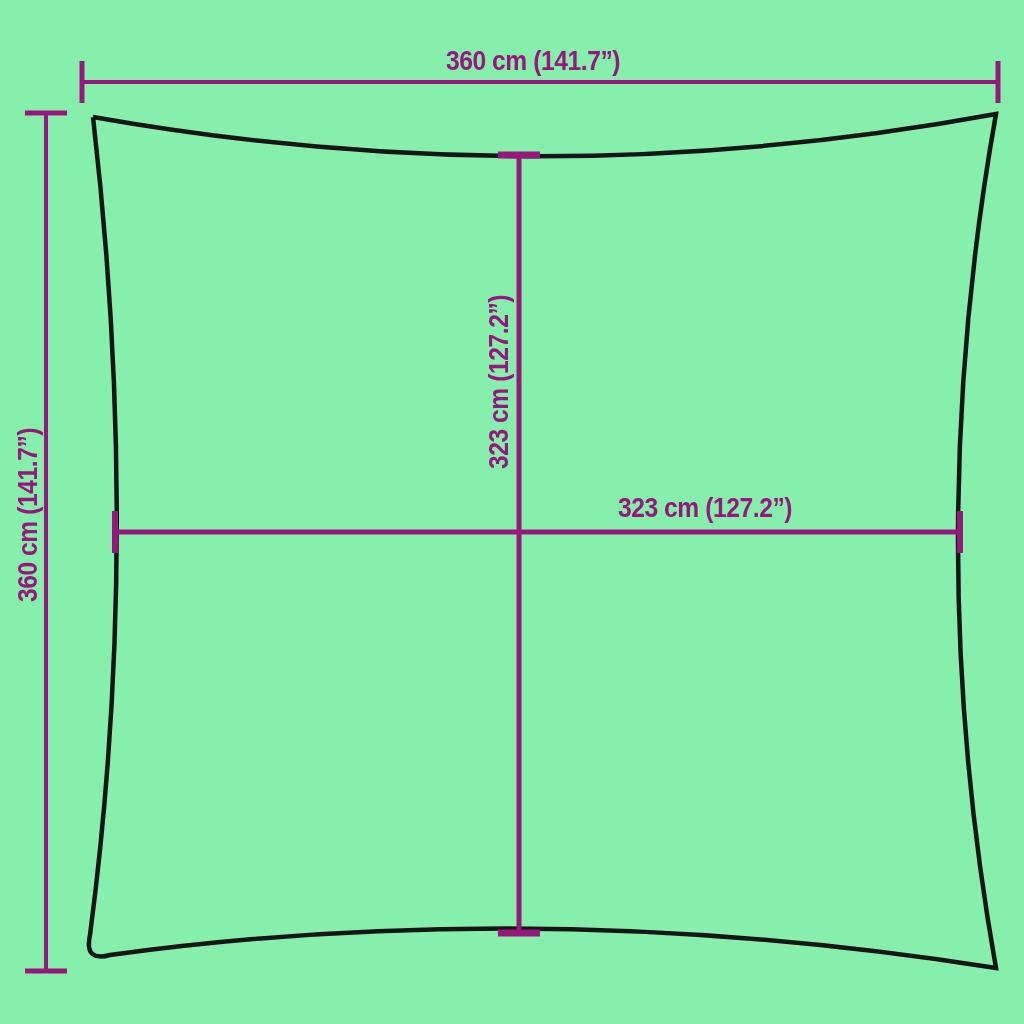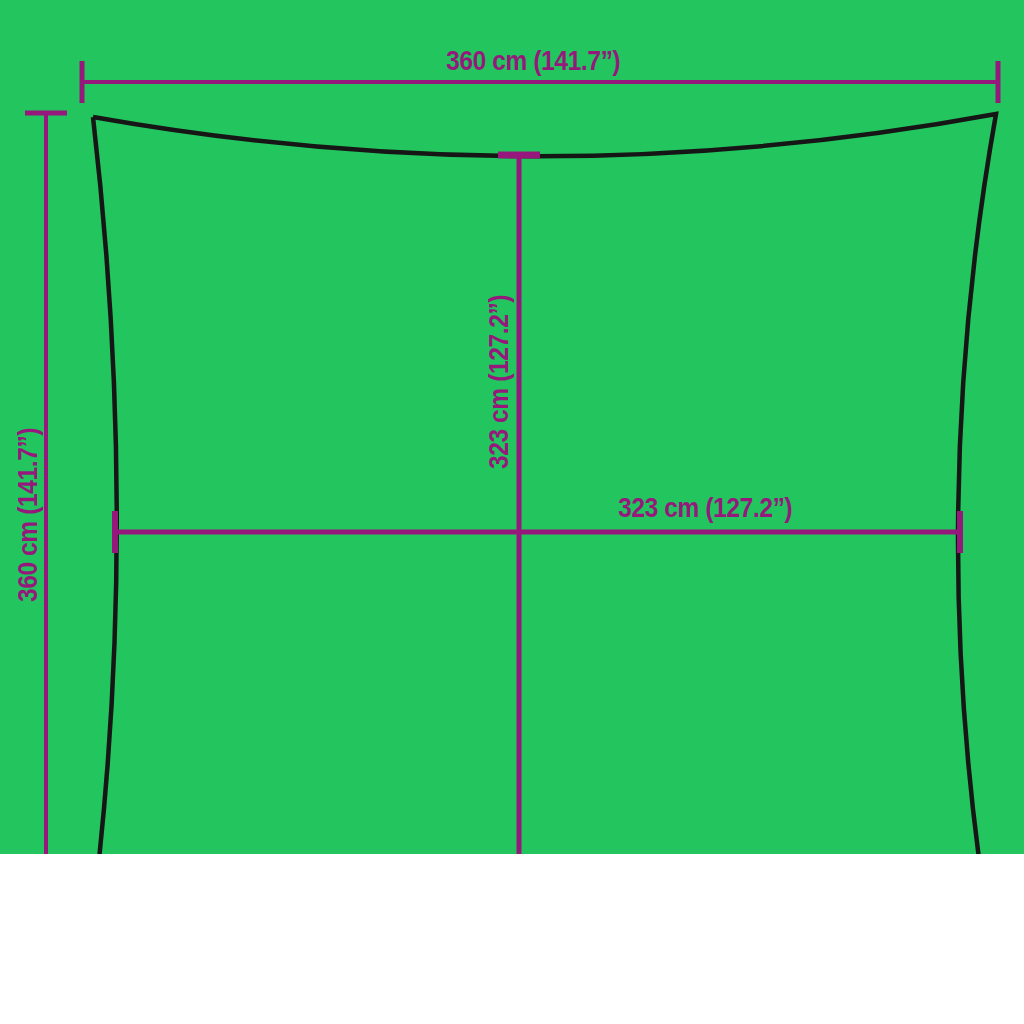--- a/index.html
+++ b/index.html
@@ -3,22 +3,22 @@
 <meta charset="utf-8">
 <style>
   html, body {
     margin: 0;
     padding: 0;
     background: #ffffff;
   }
   .canvas {
     position: relative;
     width: 1024px;
-    height: 854px;
-    background: #22c55e;
+    height: 1024px;
+    background: #86efac;
     overflow: hidden;
     font-family: "Liberation Sans", "DejaVu Sans", sans-serif;
   }
   .diagram-svg {
     position: absolute;
     left: 0;
     top: 0;
     width: 1024px;
     height: 1024px;
   }

